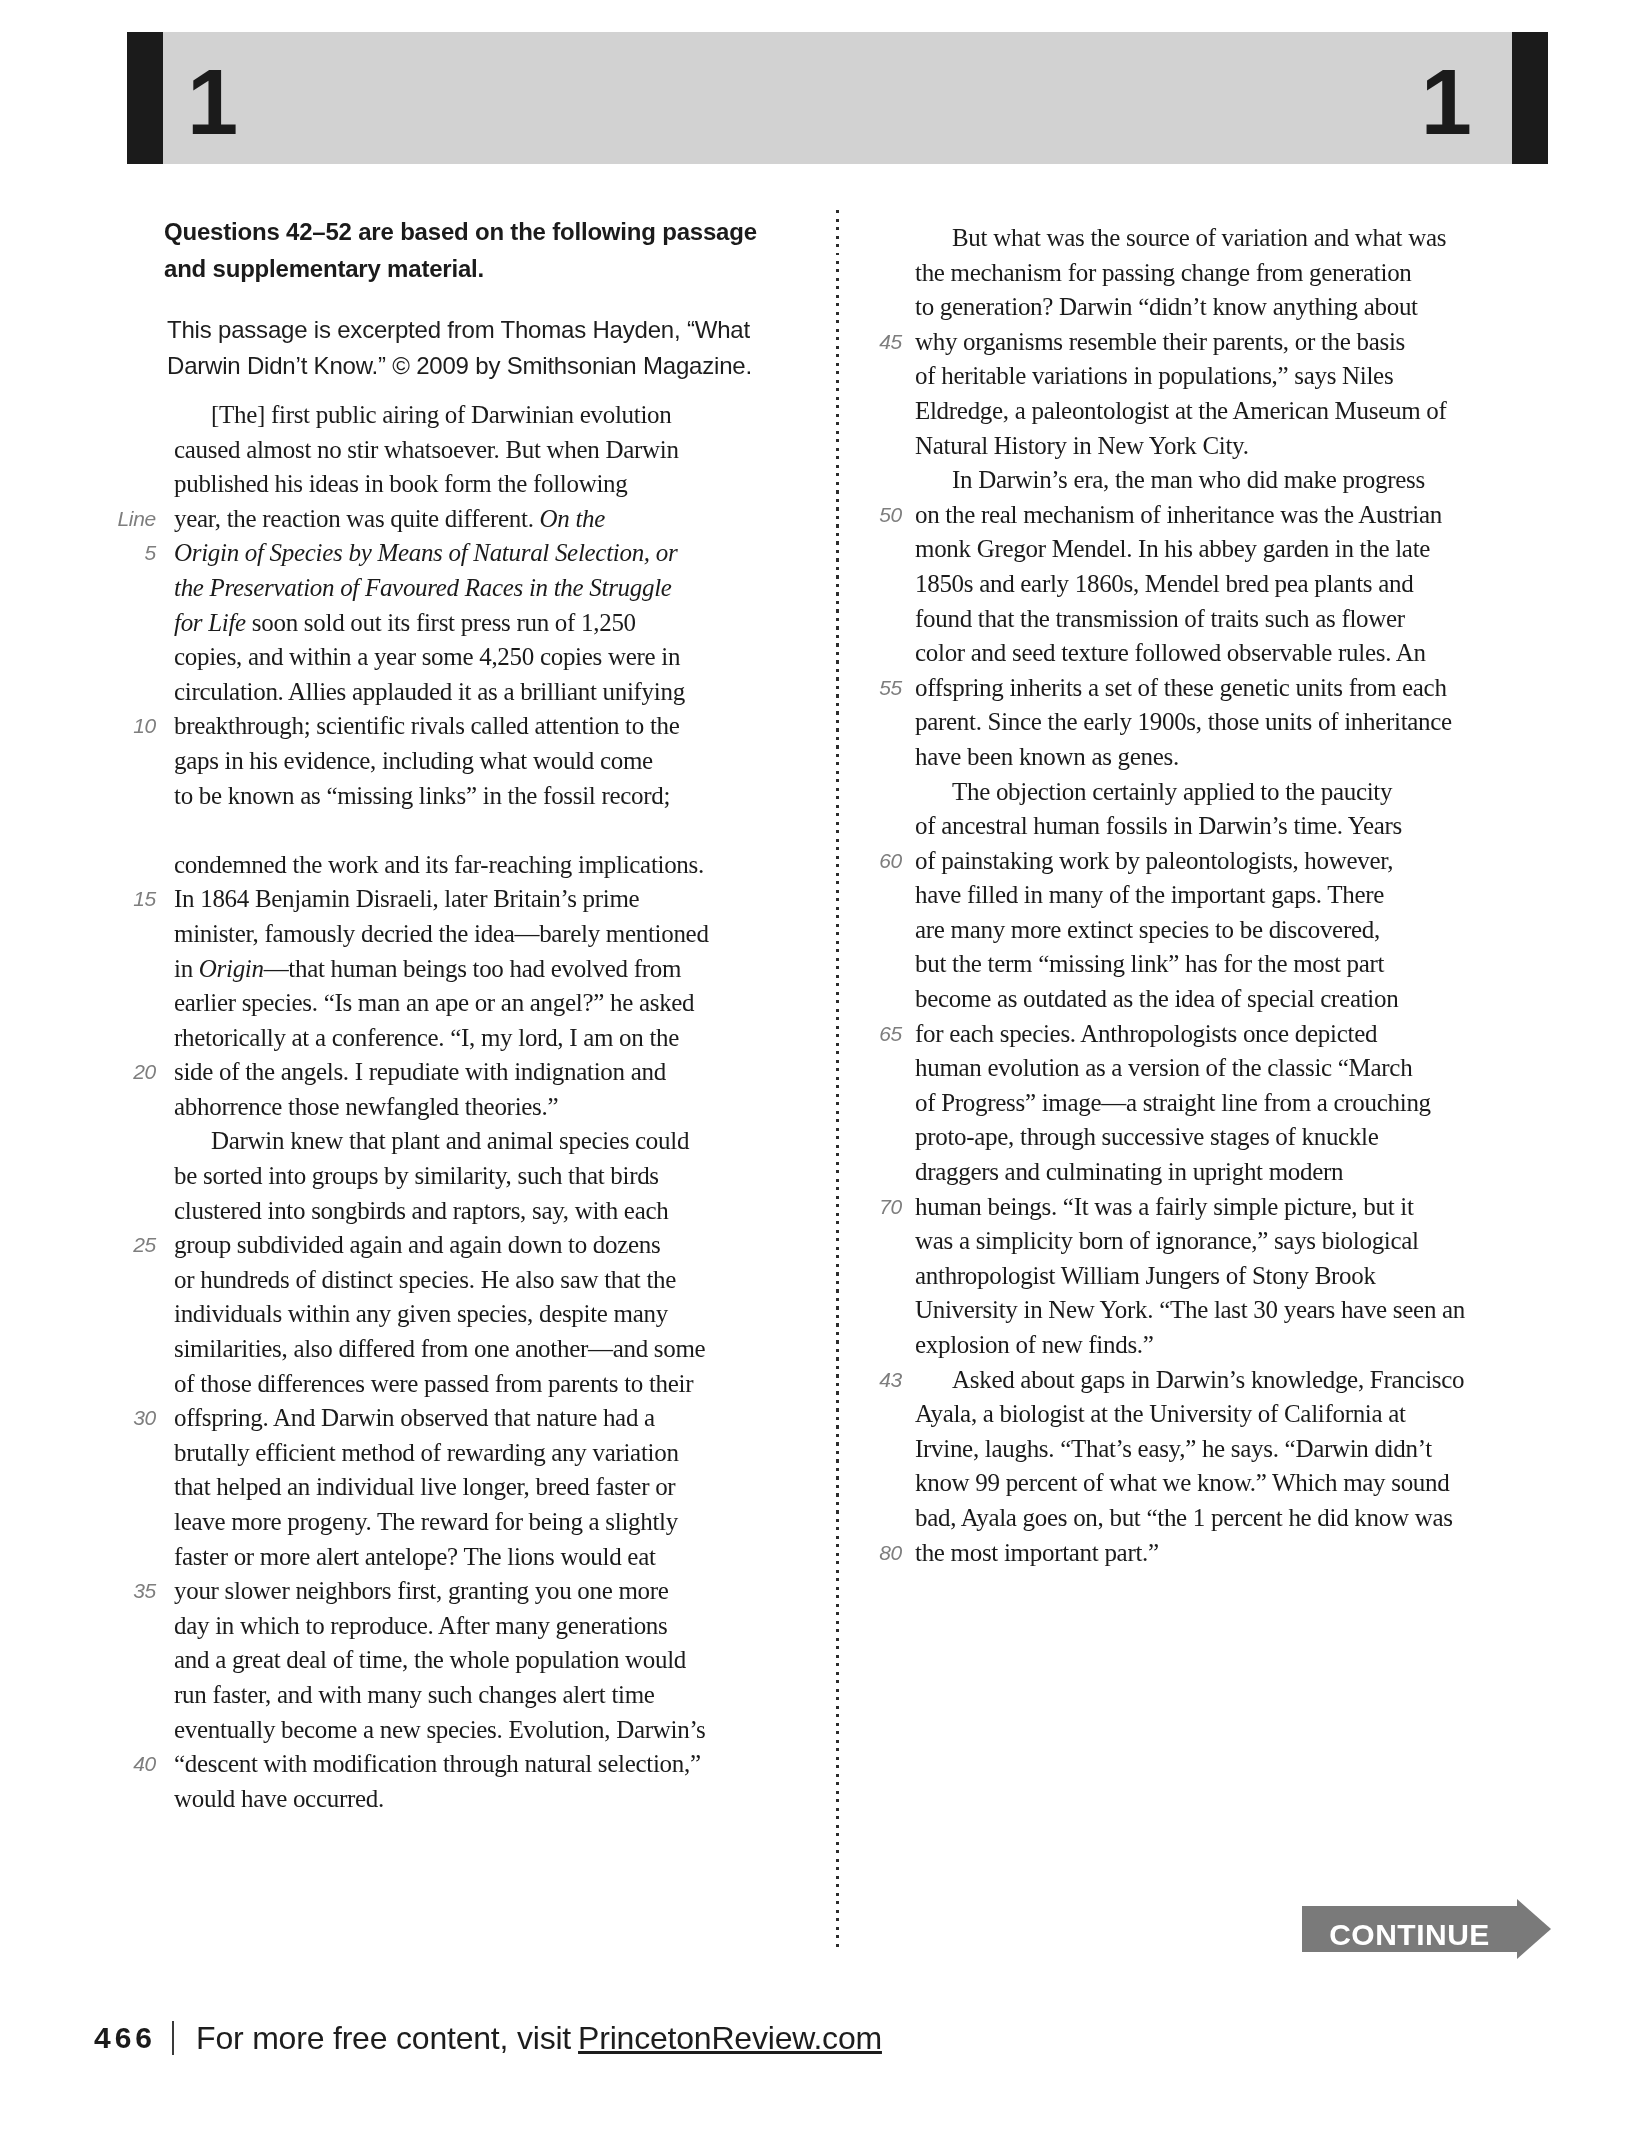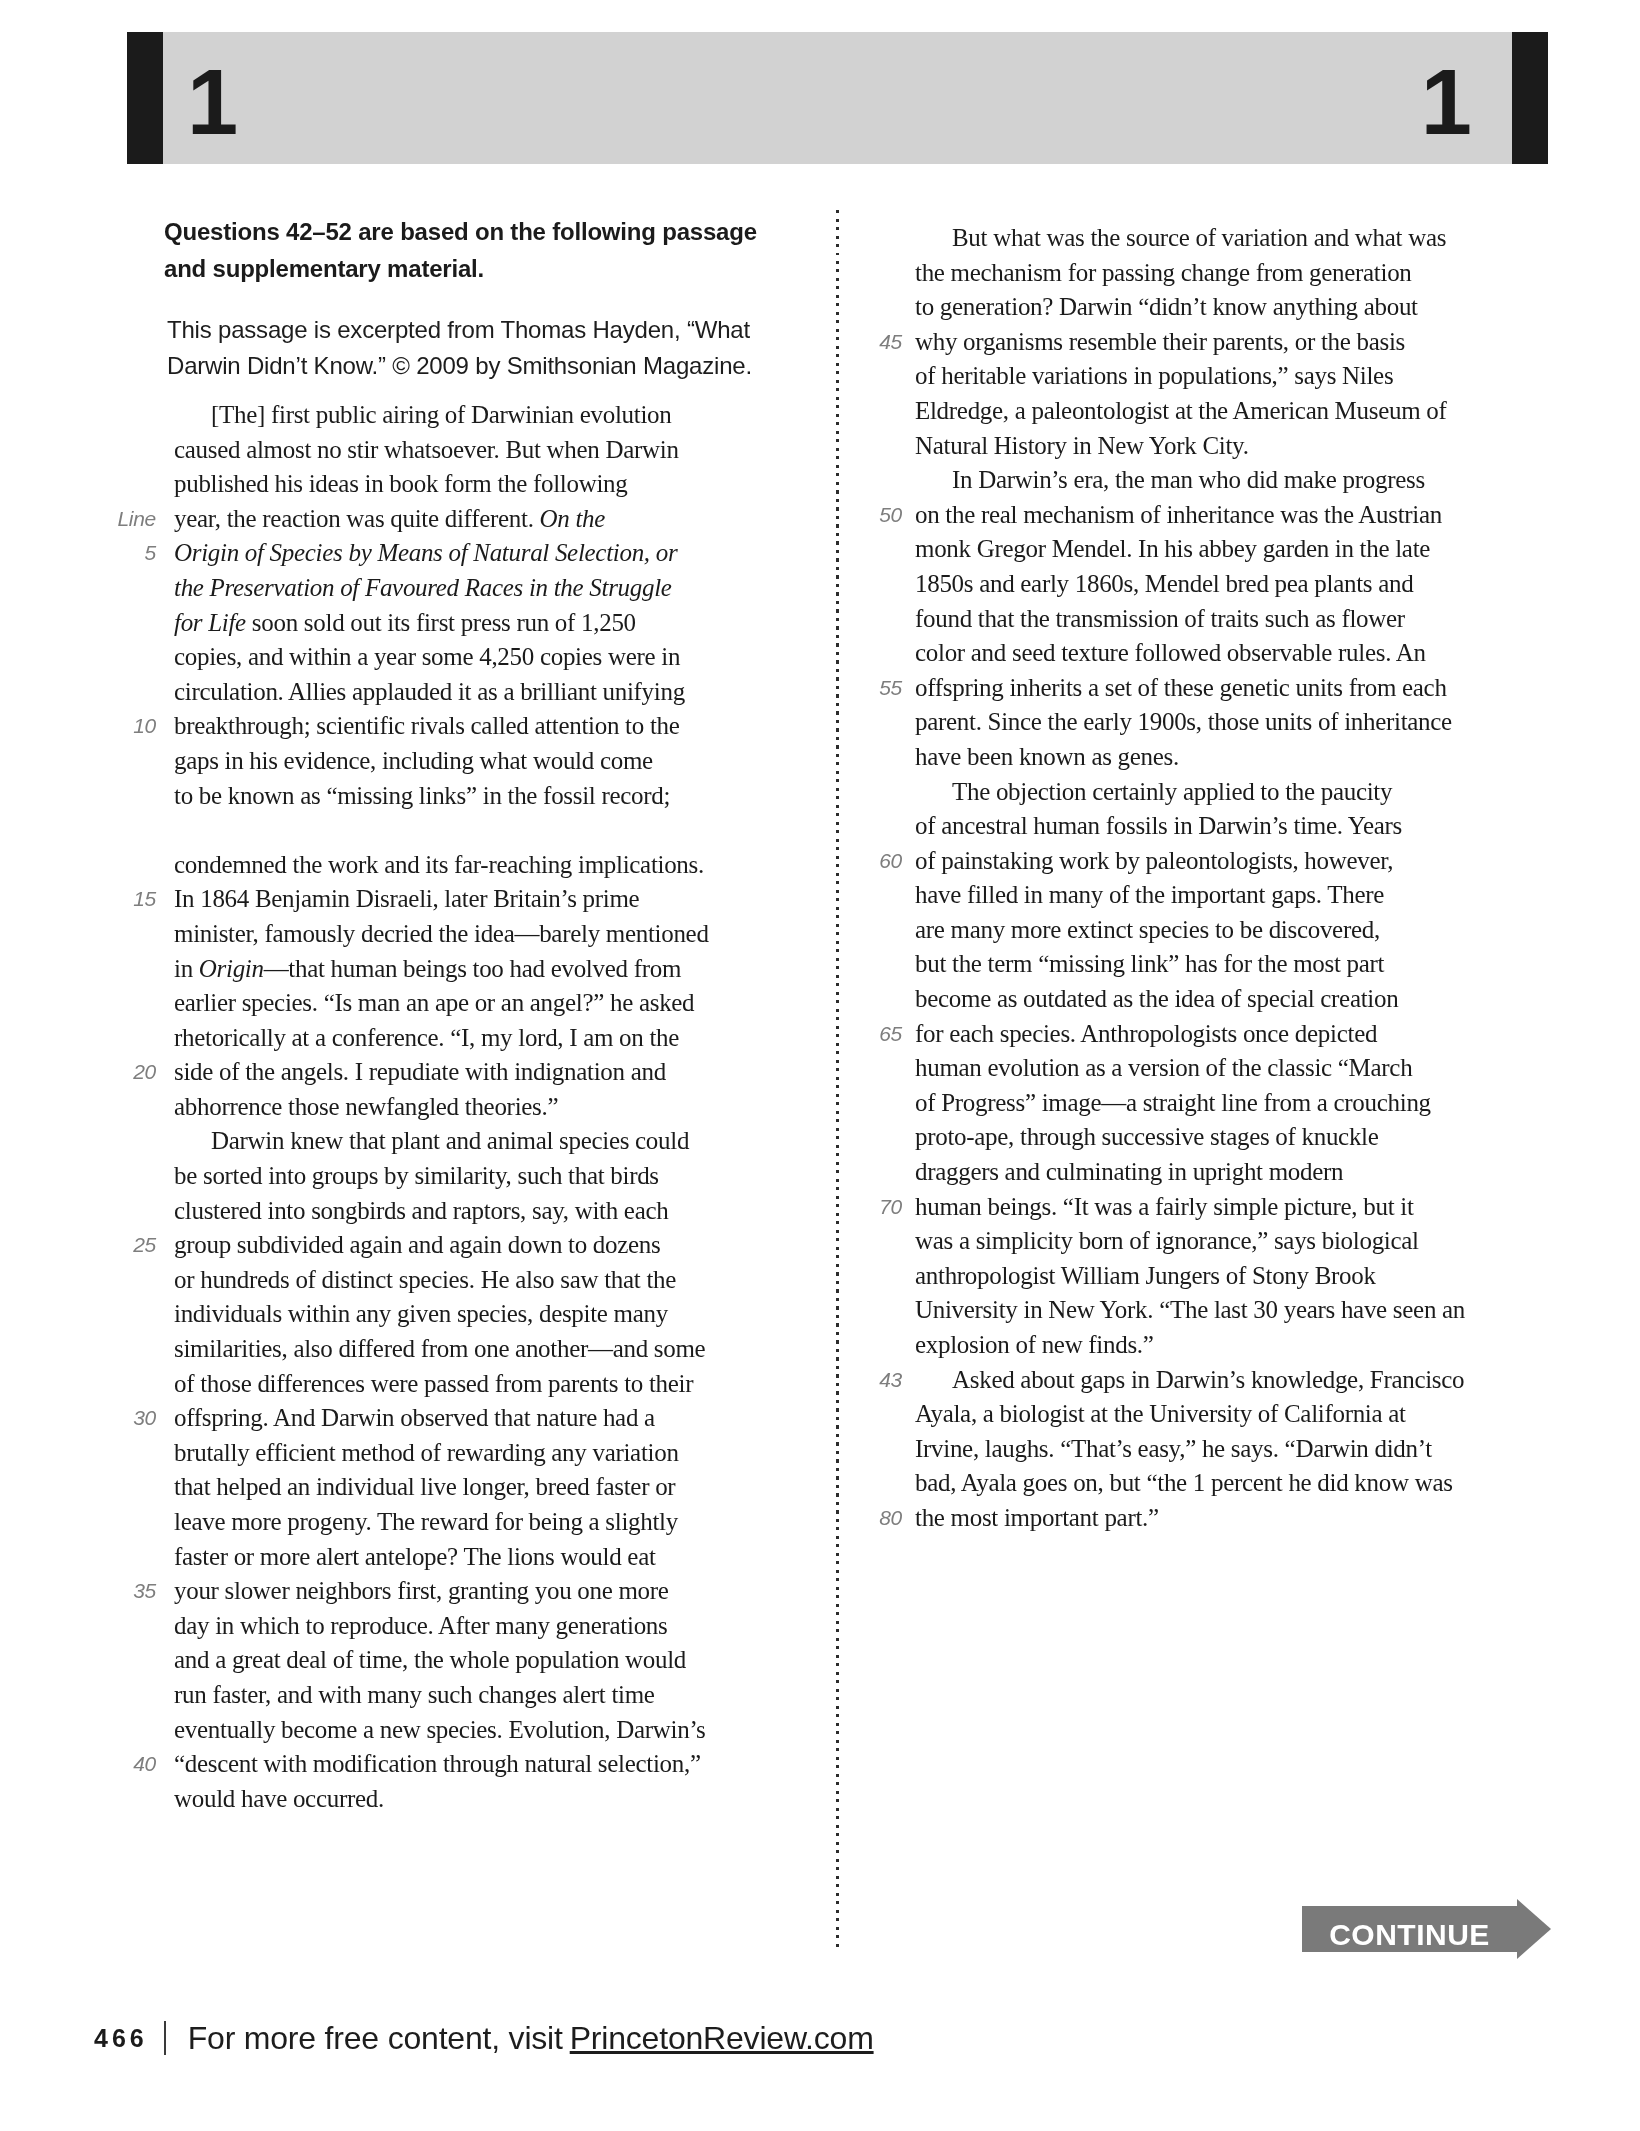--- a/index.html
+++ b/index.html
@@ -62,21 +62,21 @@
     border-top:30px solid transparent;border-bottom:30px solid transparent;border-left:34px solid #7a7a7a;
   }
   .continue-label{
     font-family:"Liberation Sans", sans-serif;font-weight:bold;font-size:30px;
     color:#ffffff;letter-spacing:0.5px;
   }
 
   
   .footer{position:absolute;left:94px;top:2020px;display:flex;align-items:center;height:36px;}
   .page-num{
-    font-family:"Liberation Sans", sans-serif;font-weight:bold;font-size:25px;
+    font-family:"Liberation Sans", sans-serif;font-weight:bold;font-size:30px;
     letter-spacing:4px;color:#1b1b1b;
   }
   .footer-sep{width:2px;height:34px;background:#3a3a3a;margin-left:16px;margin-right:22px;}
   .footer-text{font-family:"Liberation Sans", sans-serif;font-size:32px;color:#1d1d1d;letter-spacing:-0.2px;}
   .footer-prefix{margin-right:7px;}
   .footer-link{text-decoration:underline;cursor:pointer;}
 </style>
 </head>
 <body>
 
@@ -401,20 +401,24 @@
     <div class="pline">
       <span class="lnum"></span>
       <span class="ltext">Ayala, a biologist at the University of California at</span>
     </div>
     <div class="pline">
       <span class="lnum"></span>
       <span class="ltext">Irvine, laughs. “That’s easy,” he says. “Darwin didn’t</span>
     </div>
     <div class="pline">
       <span class="lnum"></span>
+      <span class="ltext">know 99 percent of what we know.” Which may sound</span>
+    </div>
+    <div class="pline">
+      <span class="lnum"></span>
       <span class="ltext">bad, Ayala goes on, but “the 1 percent he did know was</span>
     </div>
     <div class="pline">
       <span class="lnum">80</span>
       <span class="ltext">the most important part.”</span>
     </div>
   </div>
 
 <div class="divider"></div>
 

